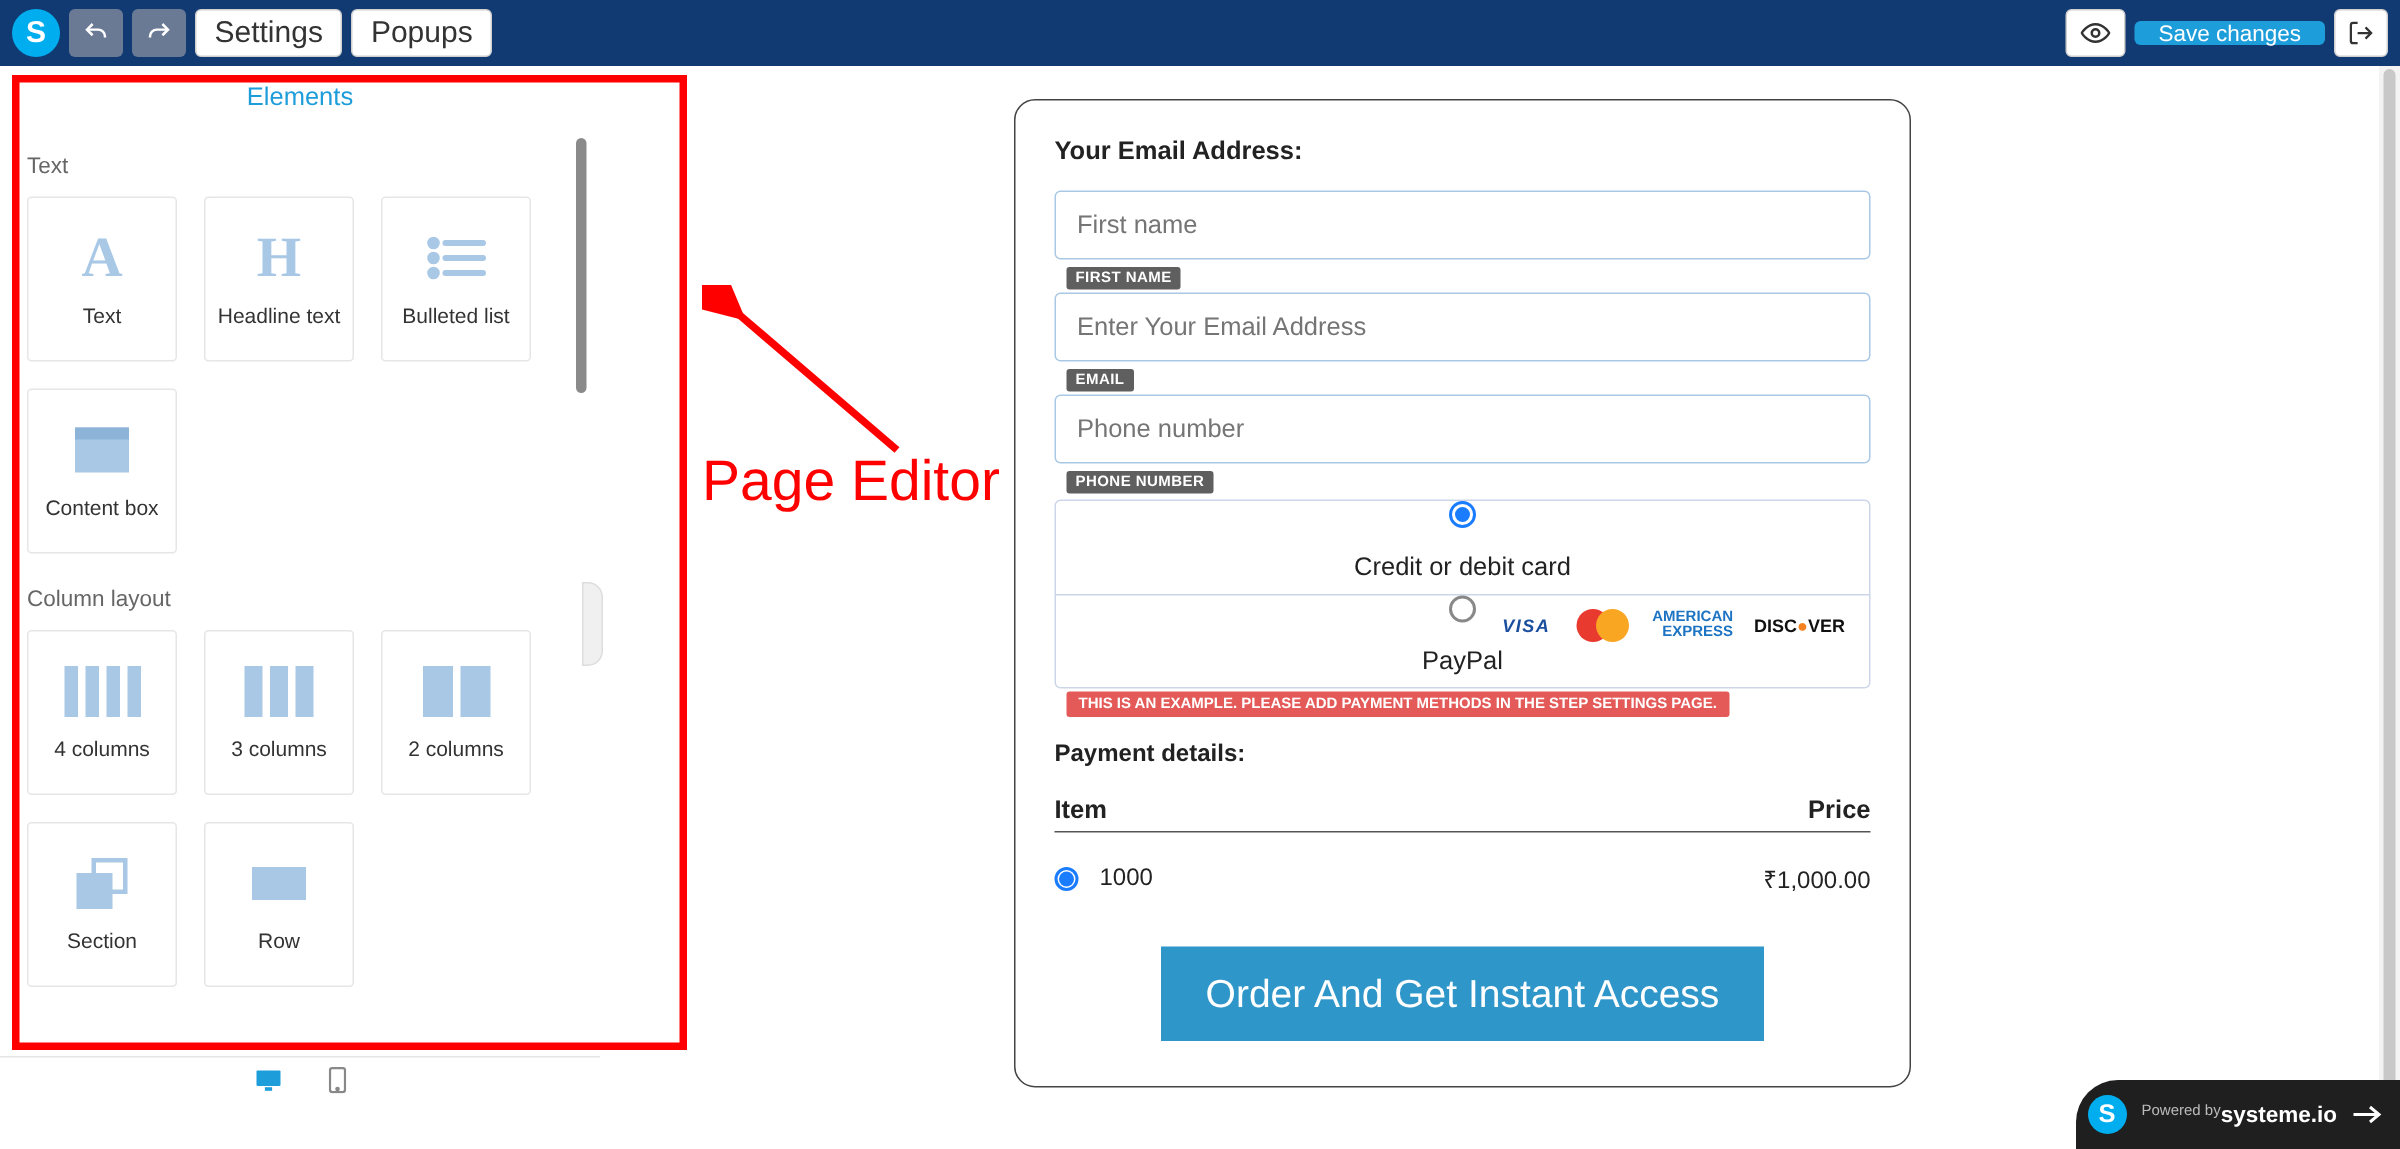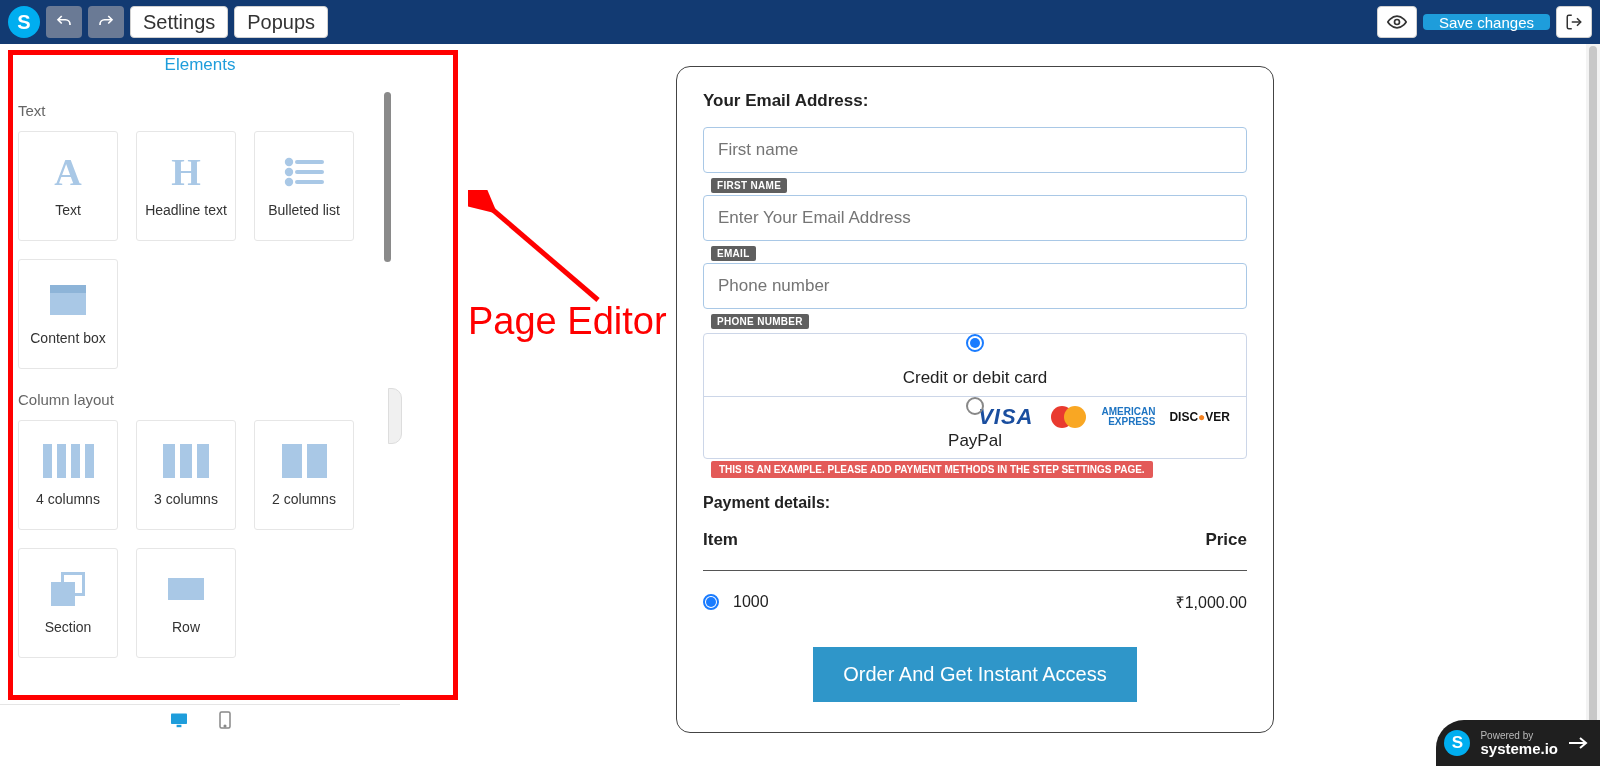--- a/index.html
+++ b/index.html
@@ -289,53 +289,53 @@
     font-weight:700;
     padding:3px 8px;
     border-radius:2px;
     margin:2px 0 10px 8px;
   }
   .pdetails{font-size:16px;font-weight:700;color:#222;margin:6px 0 18px 0;}
   .itemhead{
     display:flex; justify-content:space-between;
     font-size:17px; font-weight:700; color:#222;
     border-bottom:1px solid #555;
-    padding-bottom:20px;
+    padding-bottom:4px;
     margin-bottom:20px;
   }
   .itemrow{
     display:flex;align-items:center;gap:14px;
     font-size:16px;color:#222;
     margin-bottom:34px;
   }
   .itemrow .price{margin-left:auto;}
   .orderbtn{
     display:block;
     margin:0 auto;
     background:#2f96c9;
     color:#fff;
-    font-size:20px;
+    font-size:26px;
     padding:16px 30px;
     border:none;
     cursor:pointer;
   }
   
   .pby{
     position:absolute;
     right:0; bottom:0;
     background:#1f1f1f;
     color:#fff;
     border-radius:28px 0 0 0;
     height:46px;
     display:flex;align-items:center;gap:10px;
     padding:0 12px 0 8px;
     z-index:25;
   }
   .pby .circ{width:26px;height:26px;background:#00aef0;border-radius:50%;display:flex;align-items:center;justify-content:center;font-weight:900;font-size:17px;}
-  .pby .txt{display:flex;flex-direction:column;line-height:1;}
+  .pby .txt{display:flex;flex-direction:row;line-height:1;}
   .pby .txt small{font-size:10px;color:#bbb;}
   .pby .txt b{font-size:15px;font-weight:700;}
   .rscroll{
     position:absolute;right:0;top:44px;width:14px;height:690px;background:#f3f3f3;z-index:5;
   }
   .rscroll::before{content:"";position:absolute;left:3px;top:2px;width:8px;height:686px;background:#c8c8c8;border-radius:4px;}
 </style>
 </head>
 <body>
 
@@ -511,21 +511,21 @@
     <div class="fieldwrap">
       <input class="textin" placeholder="Phone number" style="">
     </div>
     <span class="fieldtag">PHONE NUMBER</span>
 
     <div class="paywrap">
       <div class="payrow">
         <span class="radio-dot filled"></span>
         <span class="lbl">Credit or debit card</span>
         <span class="brands">
-          <span style="color:#1a4e9f;font-style:italic;font-weight:900;font-size:22px;letter-spacing:1px;">VISA</span>
+          <span style="color:#1a4e9f;font-style:italic;font-weight:900;font-size:12px;letter-spacing:1px;">VISA</span>
           <svg width="40" height="26">
               <circle cx="14" cy="13" r="11" fill="#e93a2f"></circle>
               <circle cx="27" cy="13" r="11" fill="#f9a723"></circle>
             </svg>
           <span style="color:#1d74c2;font-weight:900;font-size:10px;line-height:1;text-align:right;">
             <span>AMERICAN</span><br><span>EXPRESS</span>
           </span>
           <span style="font-weight:900;font-size:12px;color:#111;">DISC<span style="color:#f58220;">●</span>VER</span>
         </span>
       </div>

